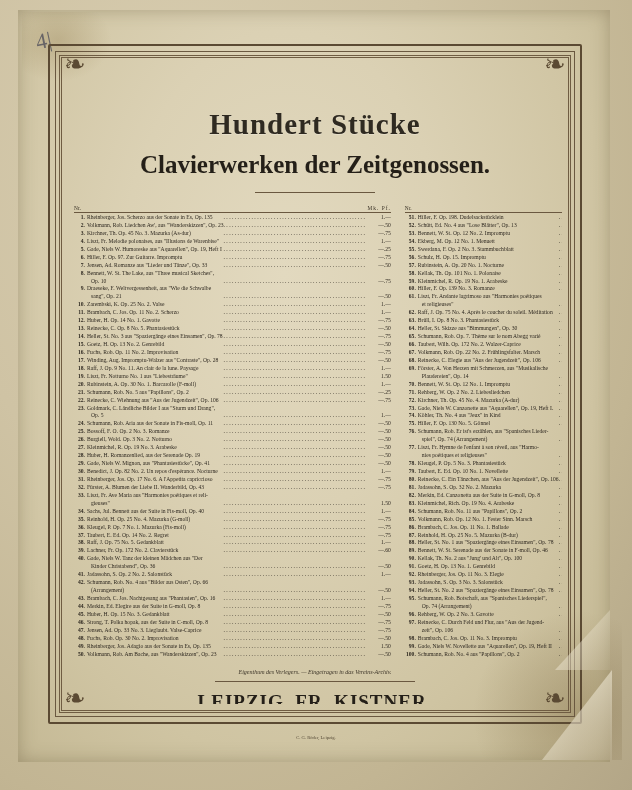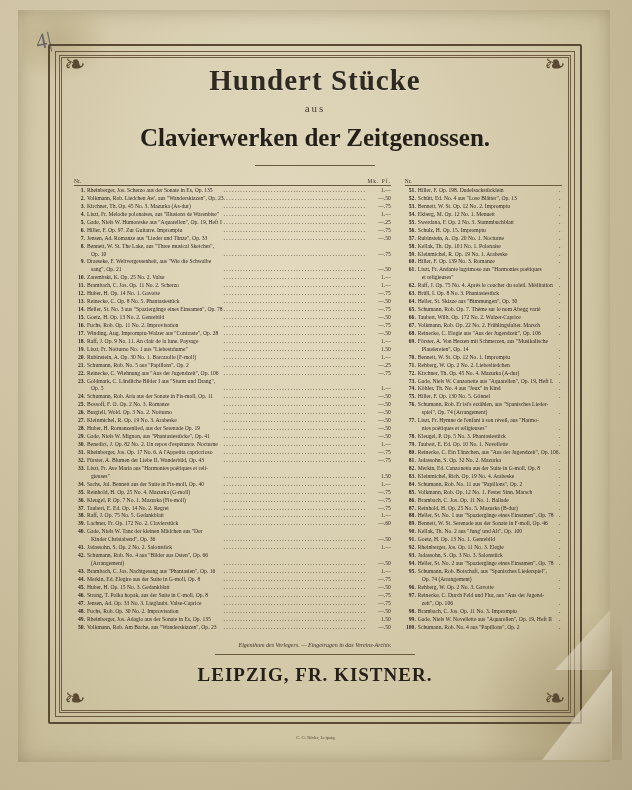--- a/index.html
+++ b/index.html
@@ -66,20 +66,21 @@
   .c-bl{left:10px;bottom:6px;} .c-br{right:10px;bottom:6px;}
   .inner{
     position:absolute;inset:18px;
     overflow:hidden;
   }
   .title{
     text-align:center;color:#2f2a21;
     font-weight:bold;
     font-size:29px;
     letter-spacing:1px;
+    margin-top:44px;
     text-shadow:0 1px 0 rgba(255,255,255,.25);
   }
   .aus{
     text-align:center;color:#4a4034;font-size:11px;margin-top:5px;letter-spacing:2px;
   }
   .title2{
     text-align:center;color:#241f18;font-weight:bold;font-size:25px;
     margin-top:10px;letter-spacing:0px;
   }
   .rule{
@@ -128,21 +129,20 @@
   <div class="pencil">4|</div>
 
   <div class="frame">
     <div class="corner c-tl">❧</div>
     <div class="corner c-tr">❧</div>
     <div class="corner c-bl">❧</div>
     <div class="corner c-br">❧</div>
 
     <div class="inner">
       <div class="title">Hundert Stücke</div>
-      <div class="aus">aus</div>
       <div class="title2">Clavierwerken der Zeitgenossen.</div>
       <div class="rule"></div>
 
       <div class="cols">
         <div class="col">
           <div class="colhead">
             <span class="nr">Nr.</span>
             <span class="sp"></span>
             <span class="pr">Mk. Pf.</span>
           </div>

